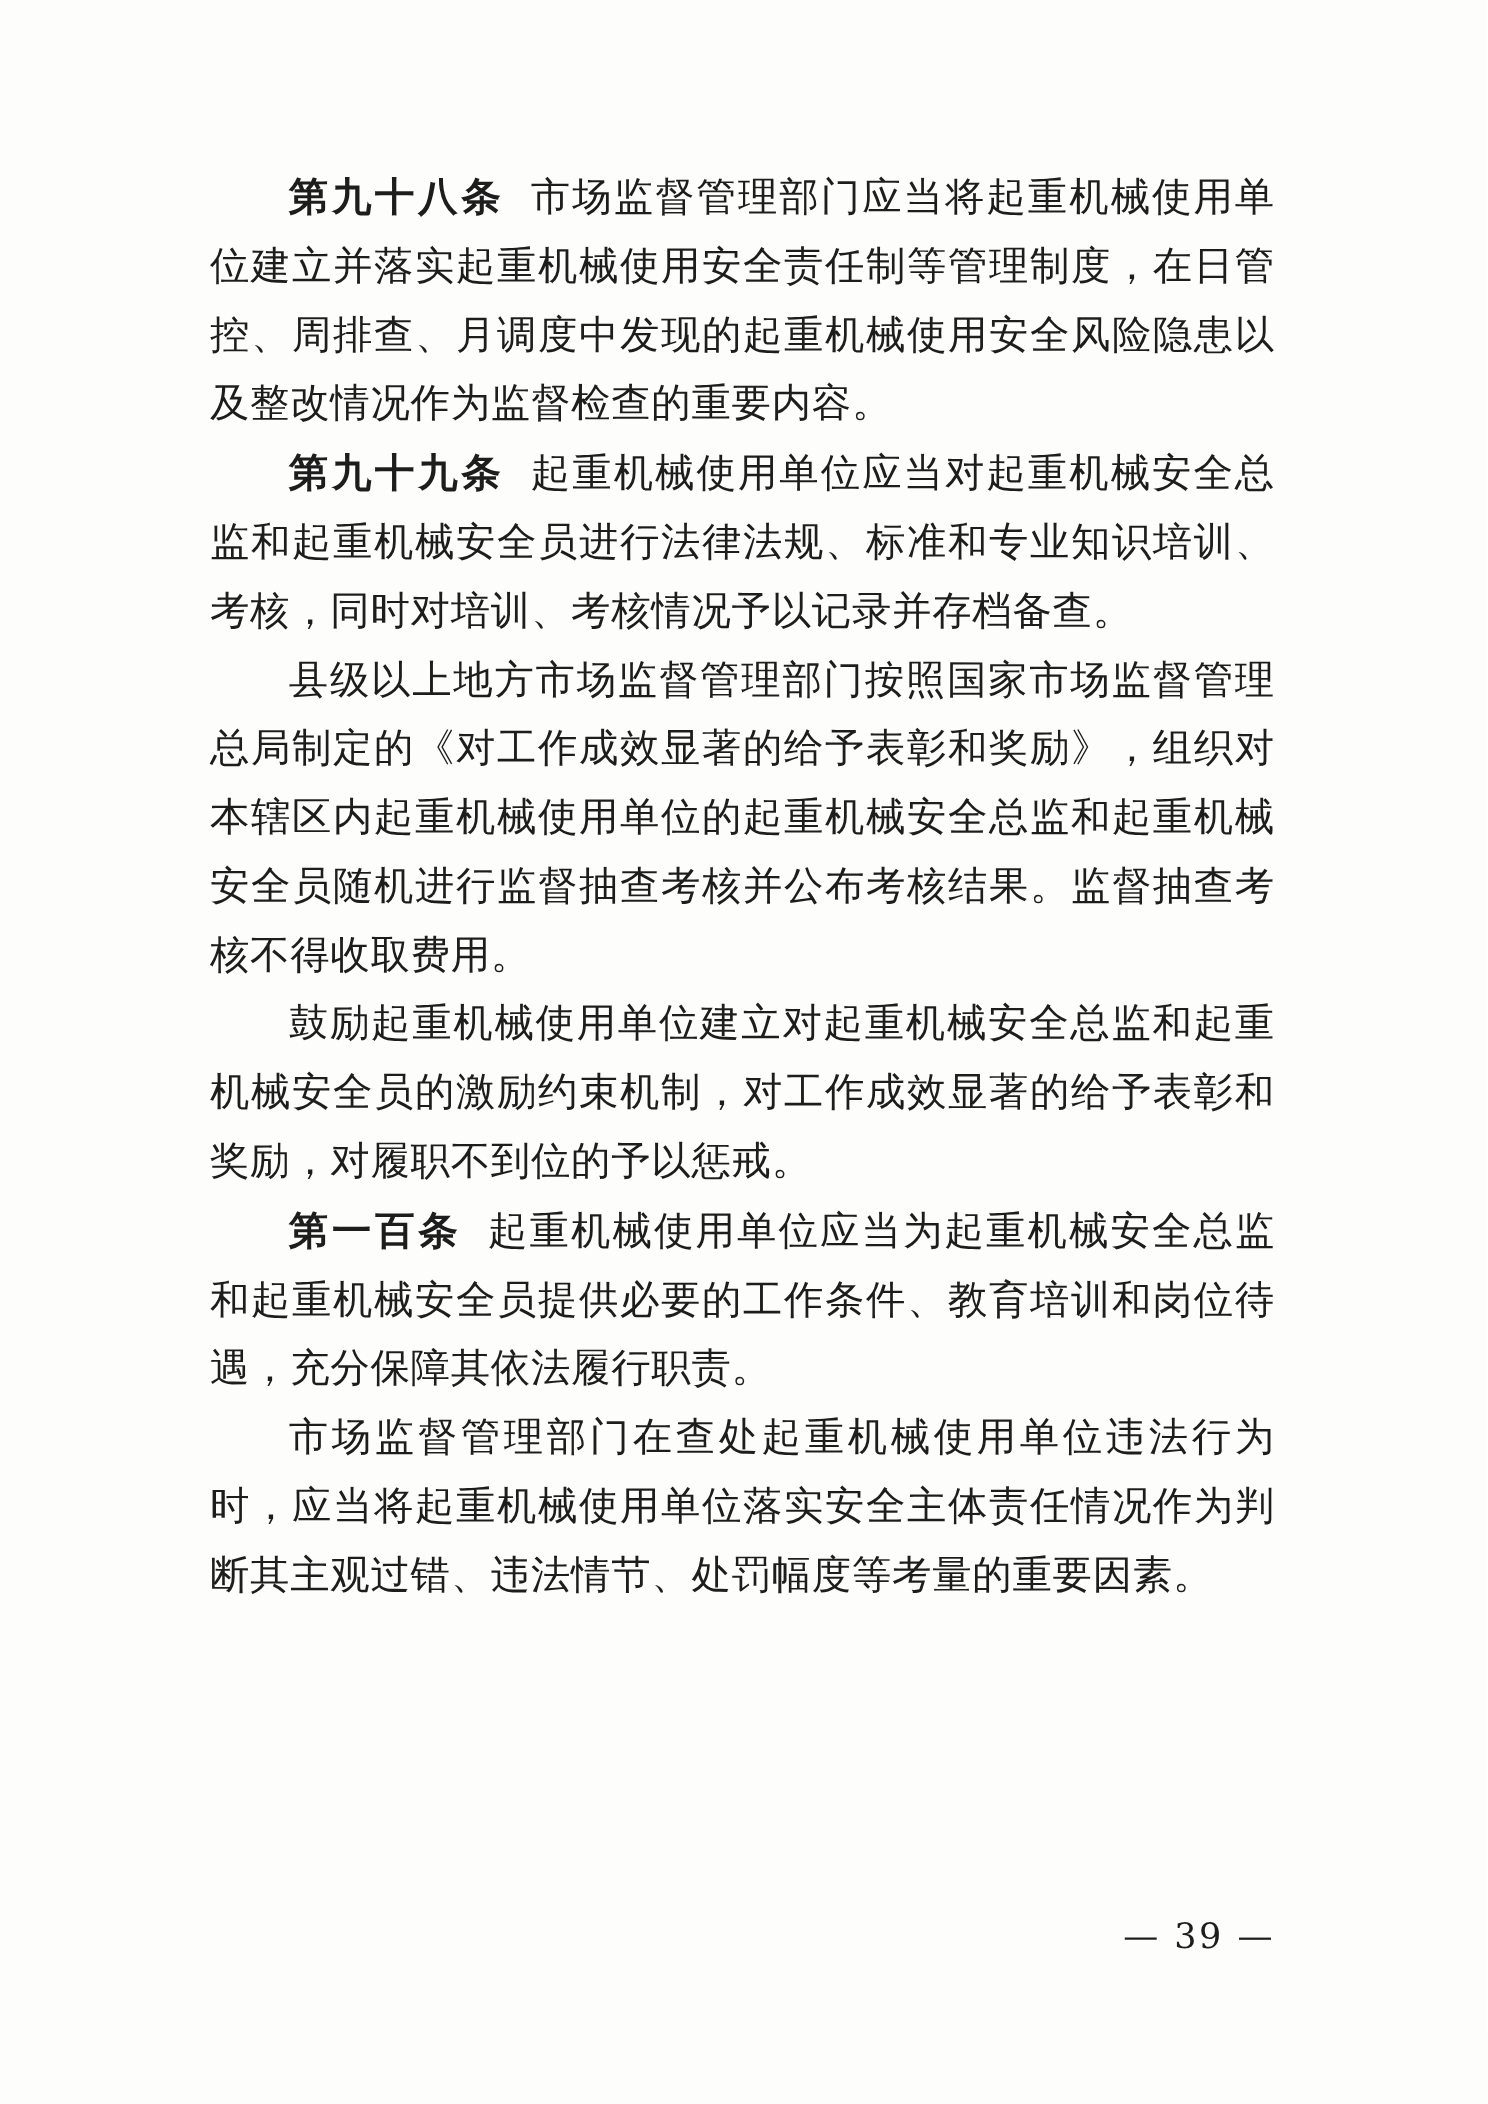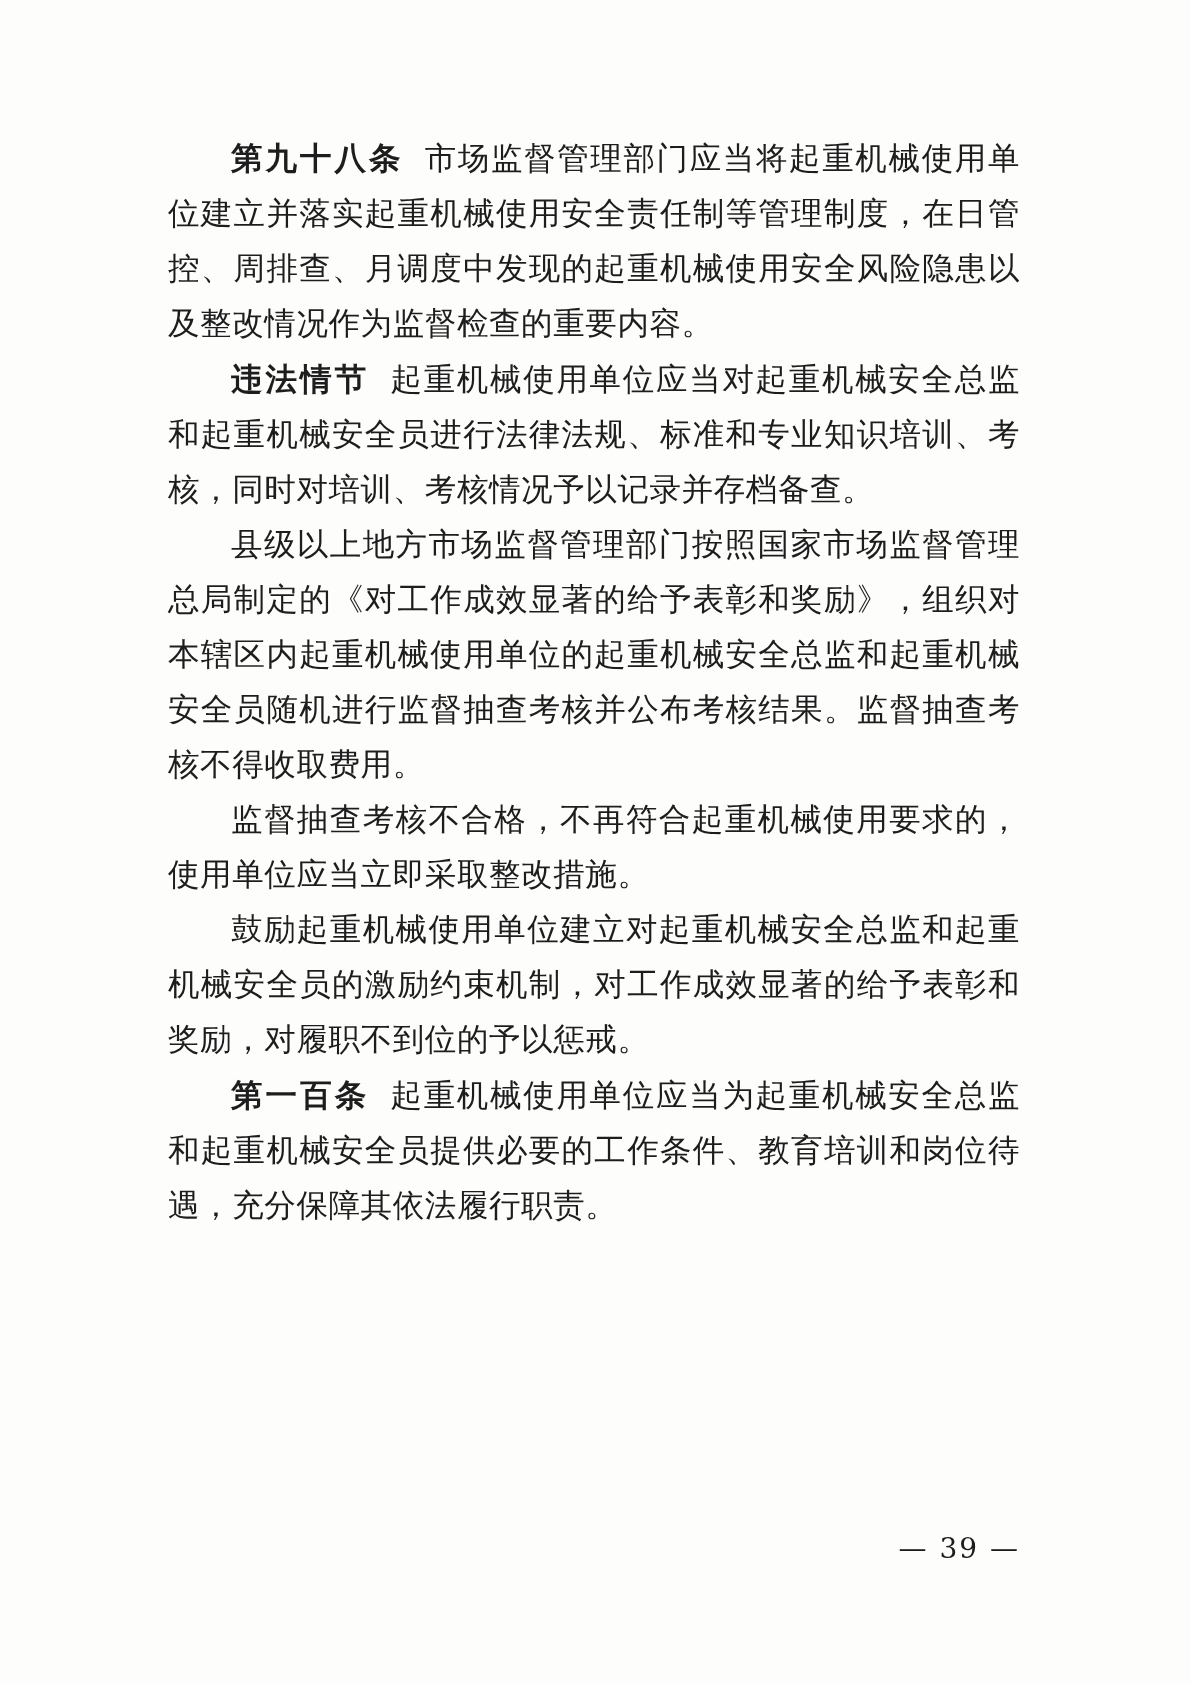--- a/index.html
+++ b/index.html
@@ -57,29 +57,29 @@
   }
 </style>
 </head>
 <body>
 
 <div class="page">
   <div class="content">
 
     <p class="para indent"><span class="art-title">第九十八条</span><span class="gap-after-title"></span><span>市场监督管理部门应当将起重机械使用单位建立并落实起重机械使用安全责任制等管理制度，在日管控、周排查、月调度中发现的起重机械使用安全风险隐患以及整改情况作为监督检查的重要内容。</span></p>
 
-    <p class="para indent"><span class="art-title">违法情节</span><span class="gap-after-title"></span><span>起重机械使用单位应当对起重机械安全总监和起重机械安全员进行法律法规、标准和专业知识培训、考核，同时对培训、考核情况予以记录并存档备查。</span></p>
+    <p class="para indent"><span class="art-title">第九十九条</span><span class="gap-after-title"></span><span>起重机械使用单位应当对起重机械安全总监和起重机械安全员进行法律法规、标准和专业知识培训、考核，同时对培训、考核情况予以记录并存档备查。</span></p>
 
     <p class="para indent"><span>县级以上地方市场监督管理部门按照国家市场监督管理总局制定的《对工作成效显著的给予表彰和奖励》，组织对本辖区内起重机械使用单位的起重机械安全总监和起重机械安全员随机进行监督抽查考核并公布考核结果。监督抽查考核不得收取费用。</span></p>
 
-    <p class="para indent"><span>监督抽查考核不合格，不再符合起重机械使用要求的，使用单位应当立即采取整改措施。</span></p>
 
     <p class="para indent"><span>鼓励起重机械使用单位建立对起重机械安全总监和起重机械安全员的激励约束机制，对工作成效显著的给予表彰和奖励，对履职不到位的予以惩戒。</span></p>
 
     <p class="para indent"><span class="art-title">第一百条</span><span class="gap-after-title"></span><span>起重机械使用单位应当为起重机械安全总监和起重机械安全员提供必要的工作条件、教育培训和岗位待遇，充分保障其依法履行职责。</span></p>
 
+    <p class="para indent"><span>市场监督管理部门在查处起重机械使用单位违法行为时，应当将起重机械使用单位落实安全主体责任情况作为判断其主观过错、违法情节、处罚幅度等考量的重要因素。</span></p>
 
   </div>
 
   <div class="footer">
     <span>— 39 —</span>
   </div>
 </div>
 
 </body></html>

